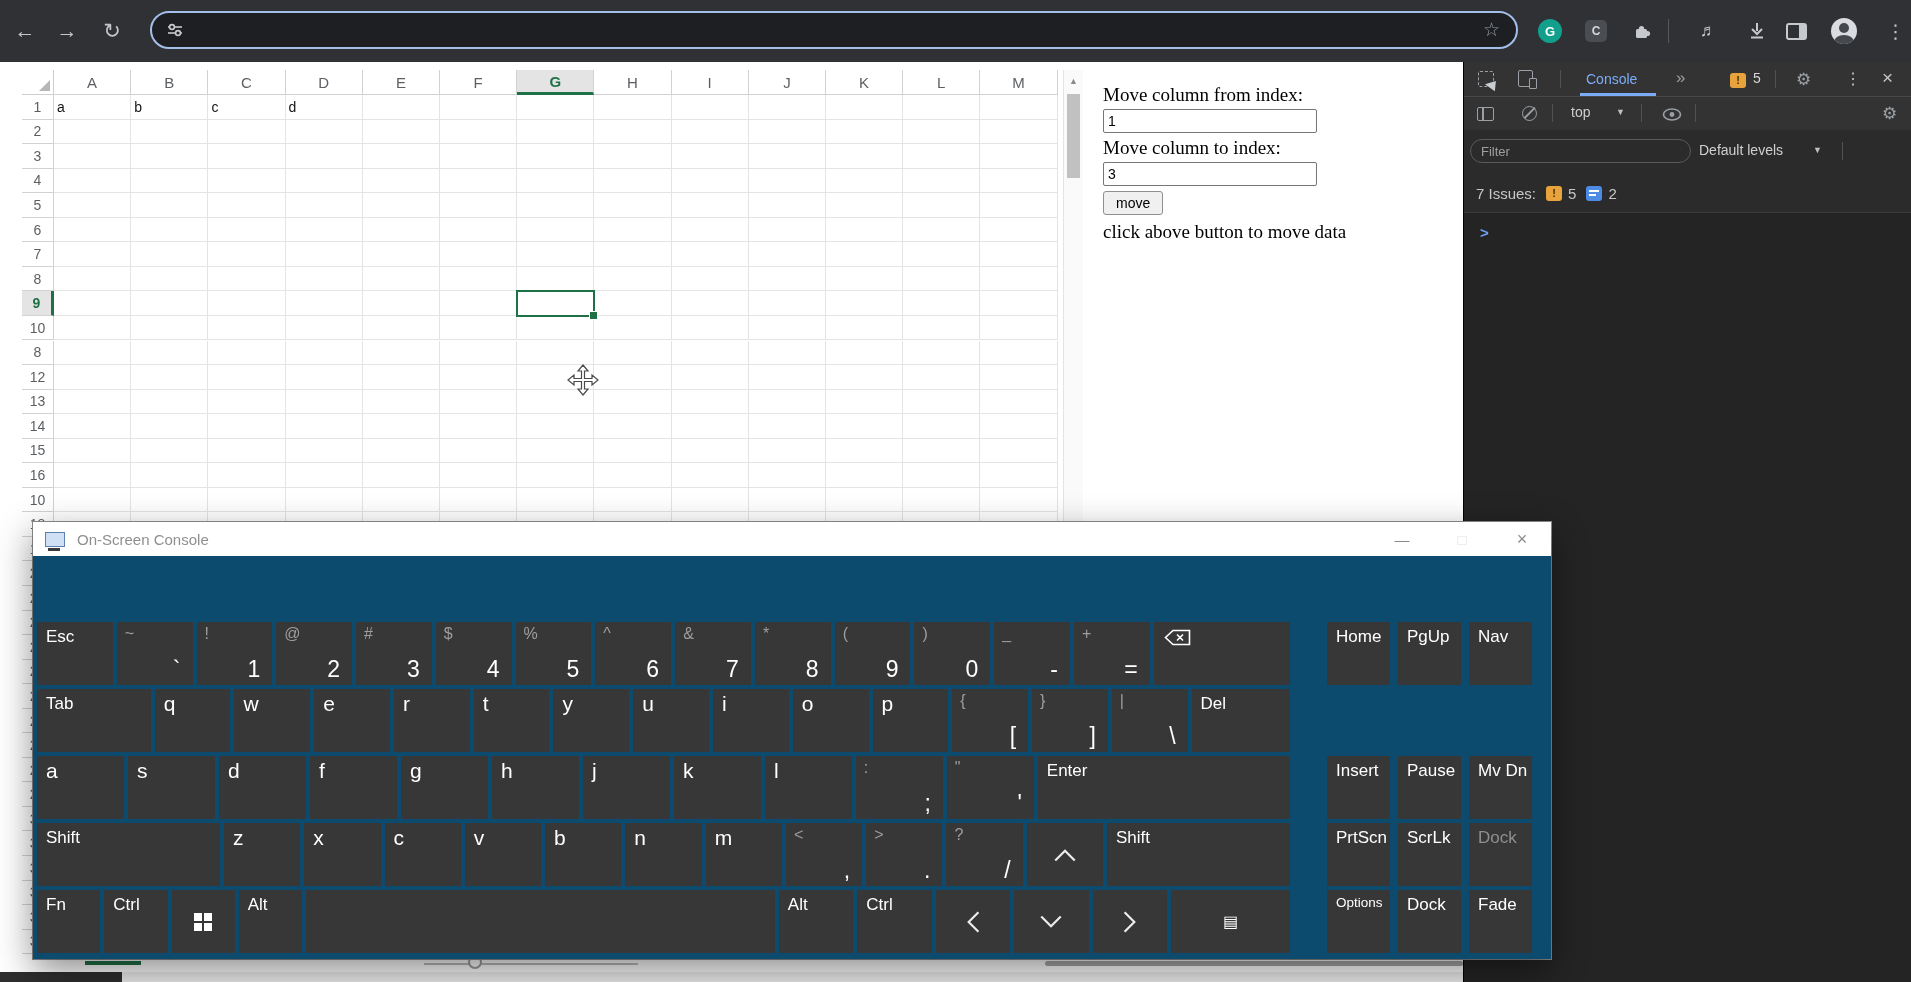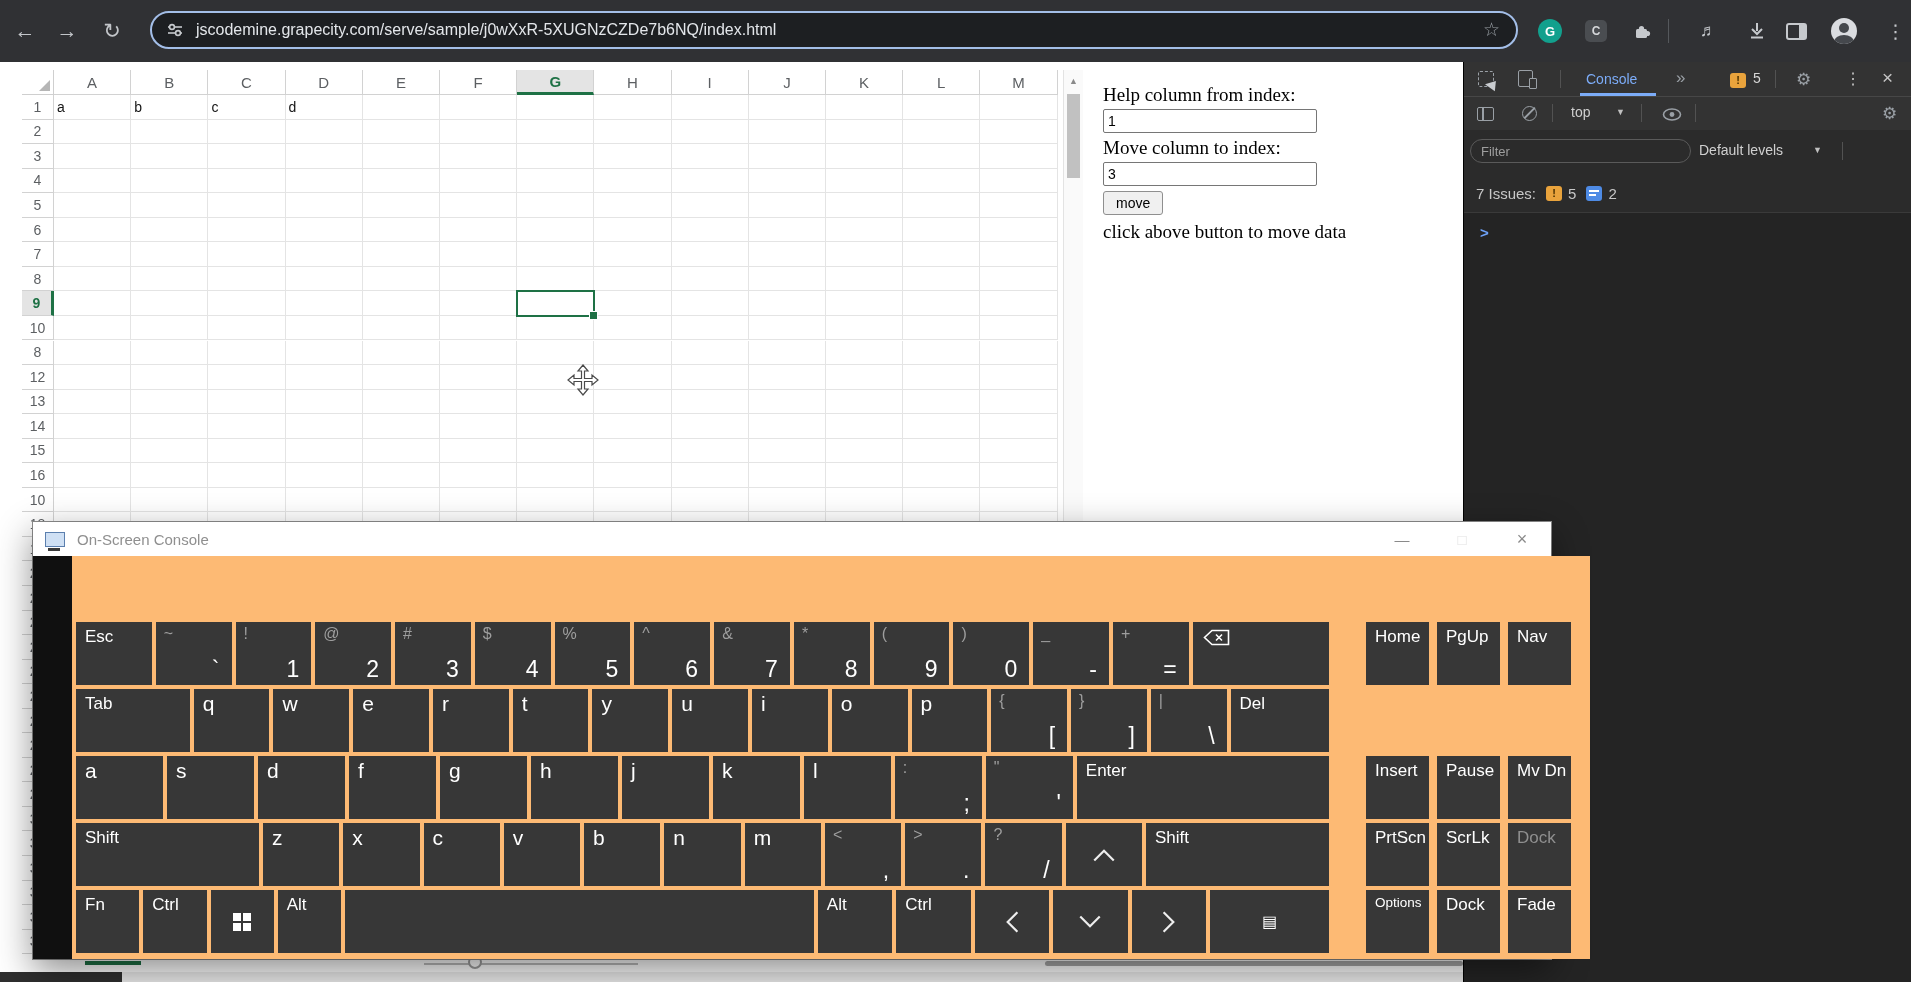--- a/index.html
+++ b/index.html
@@ -104,21 +104,21 @@
   
   .osk{position:absolute;left:33px;top:522px;width:1518px;height:437px;z-index:30;
        box-shadow:0 12px 34px rgba(0,0,0,.45),0 0 0 1px #8f8f8f;background:#101010;}
   .osk-title{position:absolute;left:0;top:0;width:1518px;height:34px;background:#ffffff;display:flex;align-items:center;}
   .osk-title-icon{margin-left:12px;width:18px;height:13px;border:1px solid #5b7fae;background:#cfe0f4;position:relative;}
   .osk-title-icon::after{content:"";position:absolute;left:2px;bottom:-5px;width:12px;height:3px;background:#3a3a3a;}
   .osk-title-text{margin-left:12px;color:#8f8f8f;font-size:15px;}
   .osk-btn{position:absolute;top:0;width:44px;height:34px;display:flex;align-items:center;justify-content:center;
            font-size:15px;color:#8a8a8a;}
   .osk-btn.max{color:#e3e3e3;}
-  .osk-body{position:absolute;left:0;top:34px;width:1518px;height:403px;background:#fdba74;margin-left:39px;}
+  .osk-body{position:absolute;left:0;top:34px;width:1518px;height:403px;background:#0c4a6e;}
   #osk-keys{position:absolute;left:4px;top:66px;width:1510px;}
   .krow{display:flex;height:63px;margin-bottom:4px;}
   .kmain{width:1253px;flex:0 0 1253px;display:flex;gap:4px;}
   .knav{flex:0 0 205px;margin-left:37px;display:flex;gap:8px;}
   .key{position:relative;background:#373737;min-width:0;color:#fff;}
   .knav .key{flex:1 1 0;}
   .kl{position:absolute;top:5px;left:9px;font-size:17px;white-space:nowrap;}
   .kc{position:absolute;top:3px;left:9px;font-size:21px;}
   .ks{position:absolute;top:3px;left:8px;font-size:16px;color:#9e9e9e;}
   .km{position:absolute;bottom:2px;right:12px;font-size:23px;}
@@ -143,21 +143,20 @@
     <div class="nav-glyph" style="left:8px">←</div>
     <div class="nav-glyph" style="left:50px">→</div>
     <div class="nav-glyph" style="left:95px">↻</div>
     <div class="omnibox">
       <svg class="site-info" viewBox="0 0 18 18">
         <line x1="2" y1="6" x2="16" y2="6" stroke="#c6c9cd" stroke-width="1.6"></line>
         <circle cx="6" cy="6" r="2.4" fill="#1d1f22" stroke="#c6c9cd" stroke-width="1.6"></circle>
         <line x1="2" y1="12" x2="16" y2="12" stroke="#c6c9cd" stroke-width="1.6"></line>
         <circle cx="12" cy="12" r="2.4" fill="#1d1f22" stroke="#c6c9cd" stroke-width="1.6"></circle>
       </svg>
-      <span class="url-text">jscodemine.grapecity.com/serve/sample/j0wXxR-5XUGNzCZDe7b6NQ/index.html</span>
       <span class="star">☆</span>
     </div>
     <div class="ext-badge" style="left:1538px;background:#12a08d">G</div>
     <div class="ext-badge c-badge" style="left:1585px">C</div>
     <svg class="abs" style="left:1632px;top:21px" width="20" height="20" viewBox="0 0 20 20">
       <rect x="4" y="8" width="11" height="9" rx="1.5" fill="#c6c9cd"></rect>
       <circle cx="9.5" cy="7.5" r="2.6" fill="#c6c9cd"></circle>
       <circle cx="15.5" cy="12.5" r="2.6" fill="#c6c9cd"></circle>
     </svg>
     <div class="tb-sep" style="left:1668px"></div>
@@ -704,21 +703,21 @@
     <svg id="move-cursor" viewBox="0 0 32 32">
       <path d="M16 1 L21 7 L17.5 7 L17.5 14.5 L25 14.5 L25 11 L31 16 L25 21 L25 17.5 L17.5 17.5 L17.5 25 L21 25 L16 31 L11 25 L14.5 25 L14.5 17.5 L7 17.5 L7 21 L1 16 L7 11 L7 14.5 L14.5 14.5 L14.5 7 L11 7 Z" fill="#ffffff" stroke="#4a4a4a" stroke-width="1.2"></path>
     </svg>
 
     <div class="vscroll">
       <div class="up">▲</div>
       <div class="thumb"></div>
     </div>
 
     <div class="controls">
-      <div class="ctl-label">Help column from index:</div>
+      <div class="ctl-label">Move column from index:</div>
       <input class="ctl-input" value="1" style="">
       <div class="ctl-label">Move column to index:</div>
       <input class="ctl-input" value="3" style="">
       <button class="ctl-btn">move</button>
       <div class="ctl-hint">click above button to move data</div>
     </div>
   </div>
 
   <div class="bottom-band">
     <div class="tab-underline"></div>

